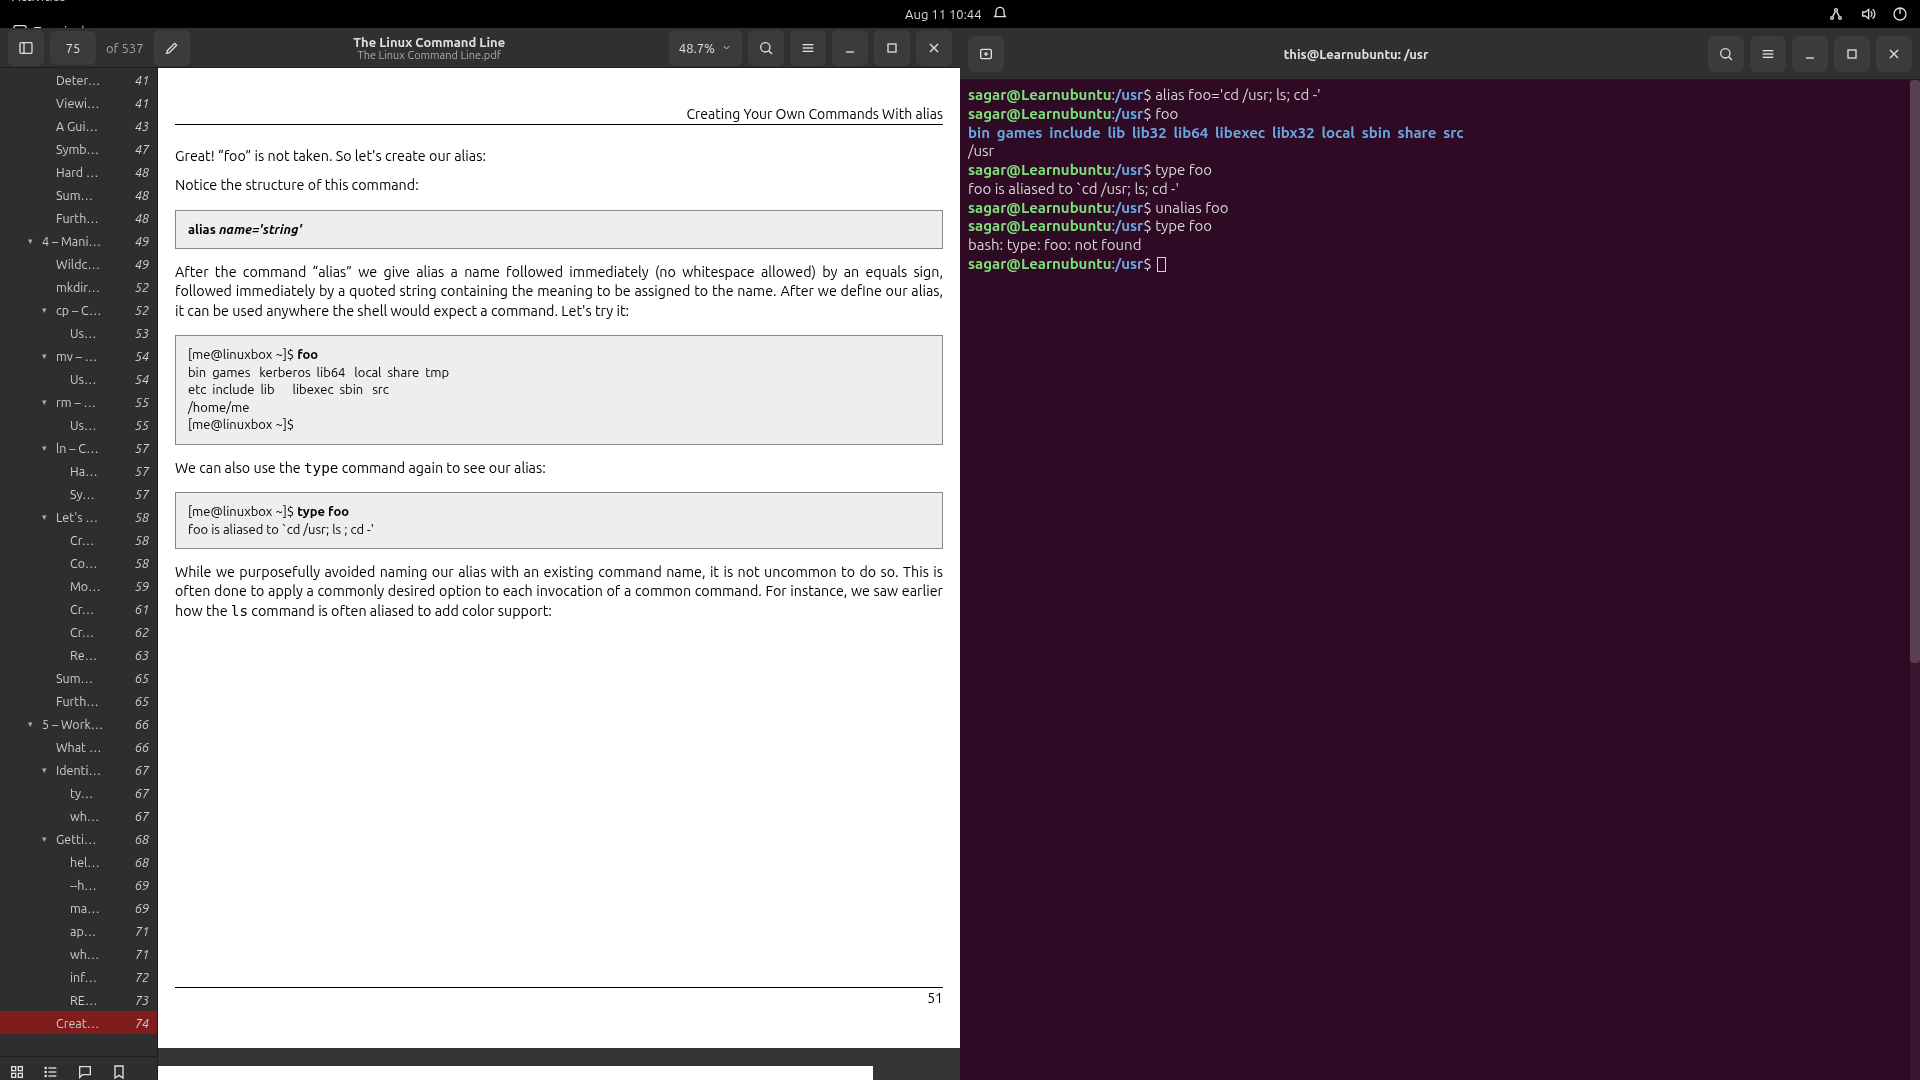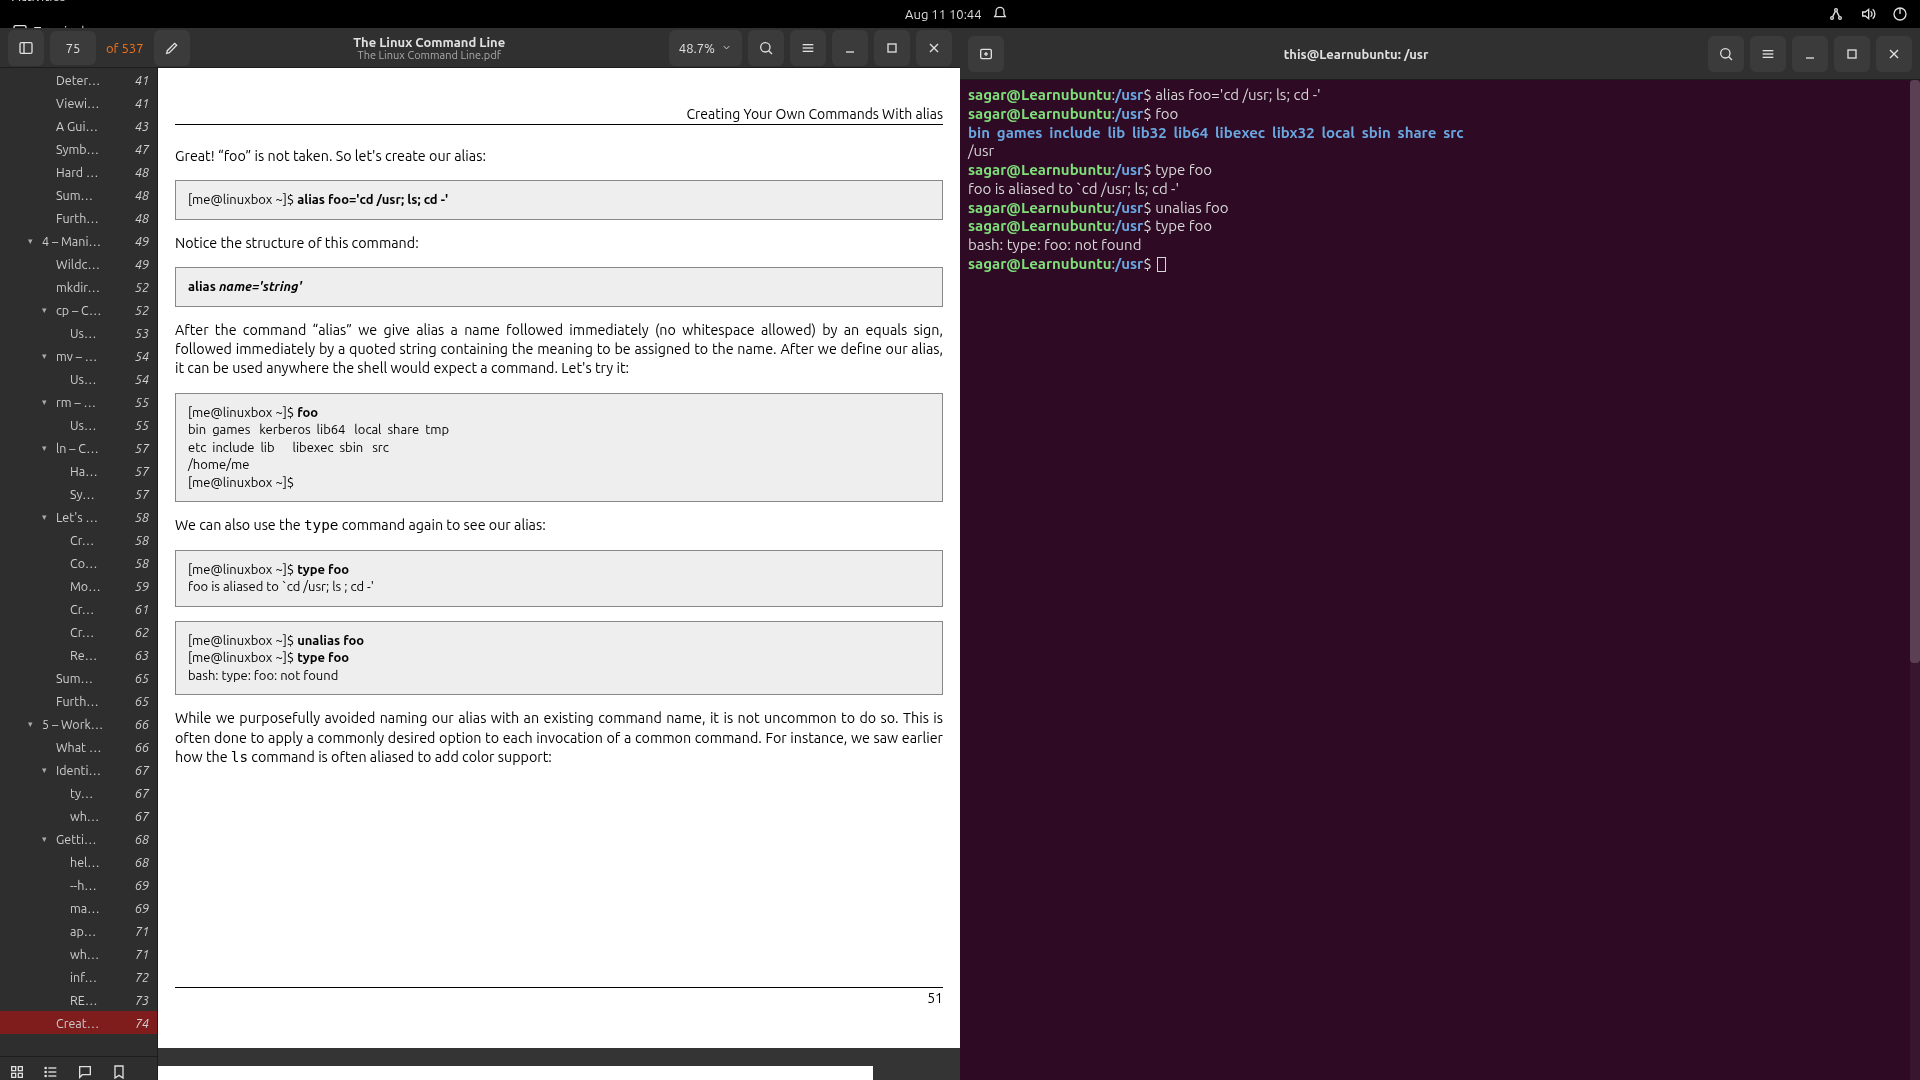--- a/index.html
+++ b/index.html
@@ -13,21 +13,21 @@
 .tb-icon { width:16px; height:16px; display:inline-flex; align-items:center; justify-content:center; font-size:13px; }
 
 
 .workspace { flex:1; display:flex; }
 
 
 .evince { width:960px; display:flex; flex-direction:column; background:#2a2a2a; }
 .ev-header { height:40px; background:#303030; display:flex; align-items:center; padding:0 8px; gap:6px; border-bottom:1px solid #1d1d1d; }
 .hbtn { height:36px; min-width:36px; border-radius:6px; background:#3b3b3b; color:#e0e0e0; display:inline-flex; align-items:center; justify-content:center; font-size:13px; cursor:pointer; }
 .page-input { width:46px; height:34px; background:#3b3b3b; color:#e0e0e0; border:none; text-align:center; border-radius:6px; font-size:13px; }
-.page-of { color:#f97316; font-size:13px; padding:0 4px; }
+.page-of { color:#a3a3a3; font-size:13px; padding:0 4px; }
 .title-area { flex:1; text-align:center; color:#e0e0e0; }
 .title-area .t1 { font-weight:700; font-size:13px; }
 .title-area .t2 { font-size:11px; color:#aaa; }
 .zoom-btn { display:flex; align-items:center; gap:6px; padding:0 10px; }
 
 .ev-body { flex:1; display:flex; overflow:hidden; }
 .outline { width:158px; background:#2e2e2e; color:#ccc; display:flex; flex-direction:column; font-size:12.5px; border-right:1px solid #1d1d1d; }
 .outline-list { flex:1; overflow:hidden; }
 .o-row { display:flex; align-items:center; height:23px; padding:0 8px 0 6px; cursor:pointer; }
 .o-row.sel { background:#7f1d1d; }
@@ -411,35 +411,31 @@
                 <path d="M6 3h12v18l-6-4-6 4V3z"></path>
               </svg>
             </div>
       </div>
     </div>
     <div class="page-area">
      <div>
       <div class="page" style="height:980px;">
         <div class="page-hdr">Creating Your Own Commands With alias</div>
         <p>Great! “foo” is not taken. So let's create our alias:</p>
-        <div class="codebox"><span>[me@linuxbox ~]$ </span><b>alias foo='cd /usr; ls; cd -'</b></div>
         <p>Notice the structure of this command:</p>
         <div class="codebox"><b>alias </b><b><i>name='string'</i></b></div>
         <p>After the command “alias” we give alias a name followed immediately (no whitespace allowed) by an equals sign, followed immediately by a quoted string containing the meaning to be assigned to the name. After we define our alias, it can be used anywhere the shell would expect a command. Let's try it:</p>
         <div class="codebox"><span>[me@linuxbox ~]$ </span><b>foo</b>
 <span>bin  games   kerberos  lib64   local  share  tmp</span>
 <span>etc  include  lib      libexec  sbin   src</span>
 <span>/home/me</span>
 <span>[me@linuxbox ~]$</span></div>
         <p><span>We can also use the </span><span class="mono">type</span><span> command again to see our alias:</span></p>
         <div class="codebox"><span>[me@linuxbox ~]$ </span><b>type foo</b>
 <span>foo is aliased to `cd /usr; ls ; cd -'</span></div>
-        <div class="codebox"><span>[me@linuxbox ~]$ </span><b>unalias foo</b>
-<span>[me@linuxbox ~]$ </span><b>type foo</b>
-<span>bash: type: foo: not found</span></div>
         <p><span>While we purposefully avoided naming our alias with an existing command name, it is not uncommon to do so. This is often done to apply a commonly desired option to each invocation of a common command. For instance, we saw earlier how the </span><span class="mono">ls</span><span> command is often aliased to add color support:</span></p>
         <div class="page-ftr">51</div>
       </div>
       <div class="next-page"></div>
      </div>
     </div>
   </div>
 </div>
 
 <div class="terminal">

